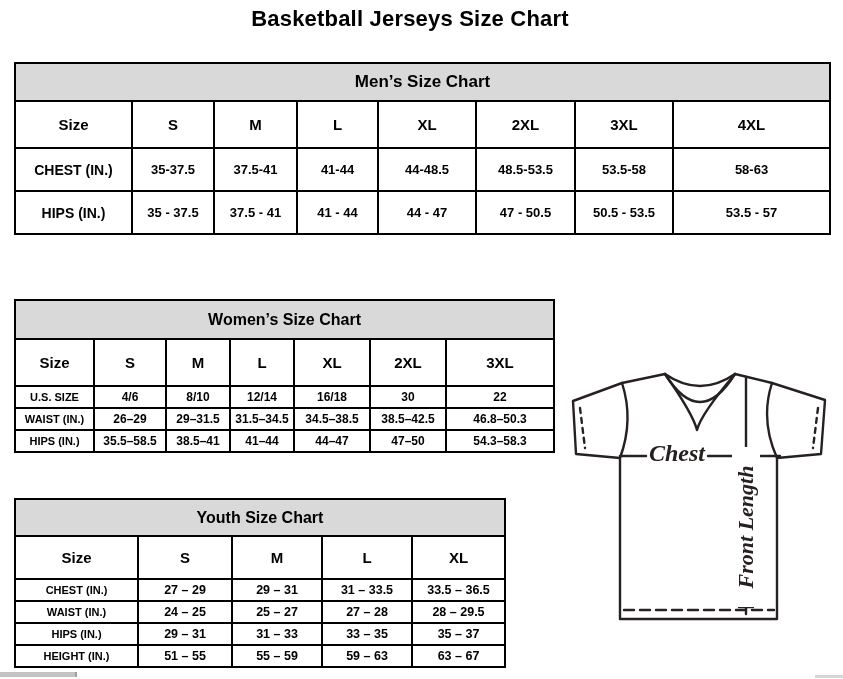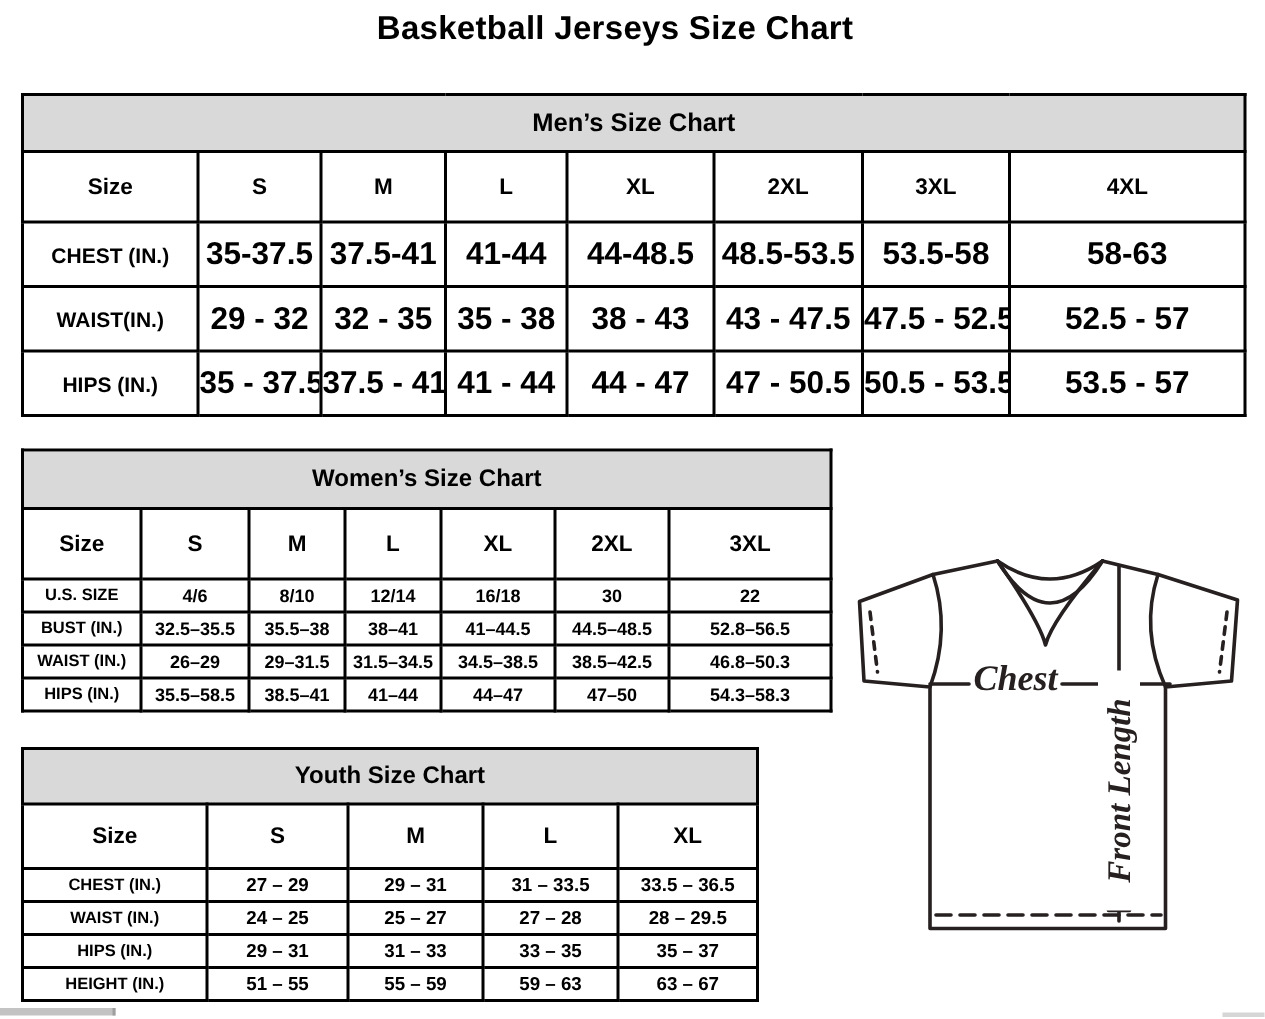--- a/index.html
+++ b/index.html
@@ -20,21 +20,21 @@
     border:2px solid #000;text-align:center;vertical-align:middle;
     padding:0;font-weight:bold;color:#000;overflow:hidden;white-space:nowrap;
   }
   tr.title-row th{background:#d9d9d9;}
   
   table.men{left:14px;top:62px;width:815px;}
   .men tr.title-row{height:38px;} .men tr.title-row th{font-size:17px;}
   .men tr.hdr-row{height:47px;}  .men tr.hdr-row th{font-size:15px;}
   .men tbody tr{height:43px;}
   .men tbody th{font-size:14px;}
-  .men tbody td{font-size:21px;}
+  .men tbody td{font-size:13px;}
   
   table.women{left:14px;top:299px;width:539px;}
   .women tr.title-row{height:39px;padding-left:23px;} .women tr.title-row th{font-size:16px;}
   .women tr.hdr-row{height:47px;}  .women tr.hdr-row th{font-size:15px;}
   .women tbody tr{height:22px;padding-left:45px;}
   .women tbody th{font-size:11px;}
   .women tbody td{font-size:12px;}
   
   table.youth{left:14px;top:498px;width:490px;}
   .youth tr.title-row{height:37px;} .youth tr.title-row th{font-size:16px;}
@@ -96,30 +96,20 @@
       <th>CHEST (IN.)</th>
       <td>35-37.5</td>
       <td>37.5-41</td>
       <td>41-44</td>
       <td>44-48.5</td>
       <td>48.5-53.5</td>
       <td>53.5-58</td>
       <td>58-63</td>
     </tr>
     <tr>
-      <th>WAIST(IN.)</th>
-      <td>29 - 32</td>
-      <td>32 - 35</td>
-      <td>35 - 38</td>
-      <td>38 - 43</td>
-      <td>43 - 47.5</td>
-      <td>47.5 - 52.5</td>
-      <td>52.5 - 57</td>
-    </tr>
-    <tr>
       <th>HIPS (IN.)</th>
       <td>35 - 37.5</td>
       <td>37.5 - 41</td>
       <td>41 - 44</td>
       <td>44 - 47</td>
       <td>47 - 50.5</td>
       <td>50.5 - 53.5</td>
       <td>53.5 - 57</td>
     </tr>
   </tbody>
@@ -153,29 +143,20 @@
     <tr>
       <th>U.S. SIZE</th>
       <td>4/6</td>
       <td>8/10</td>
       <td>12/14</td>
       <td>16/18</td>
       <td>30</td>
       <td>22</td>
     </tr>
     <tr>
-      <th>BUST (IN.)</th>
-      <td>32.5–35.5</td>
-      <td>35.5–38</td>
-      <td>38–41</td>
-      <td>41–44.5</td>
-      <td>44.5–48.5</td>
-      <td>52.8–56.5</td>
-    </tr>
-    <tr>
       <th>WAIST (IN.)</th>
       <td>26–29</td>
       <td>29–31.5</td>
       <td>31.5–34.5</td>
       <td>34.5–38.5</td>
       <td>38.5–42.5</td>
       <td>46.8–50.3</td>
     </tr>
     <tr>
       <th>HIPS (IN.)</th>

